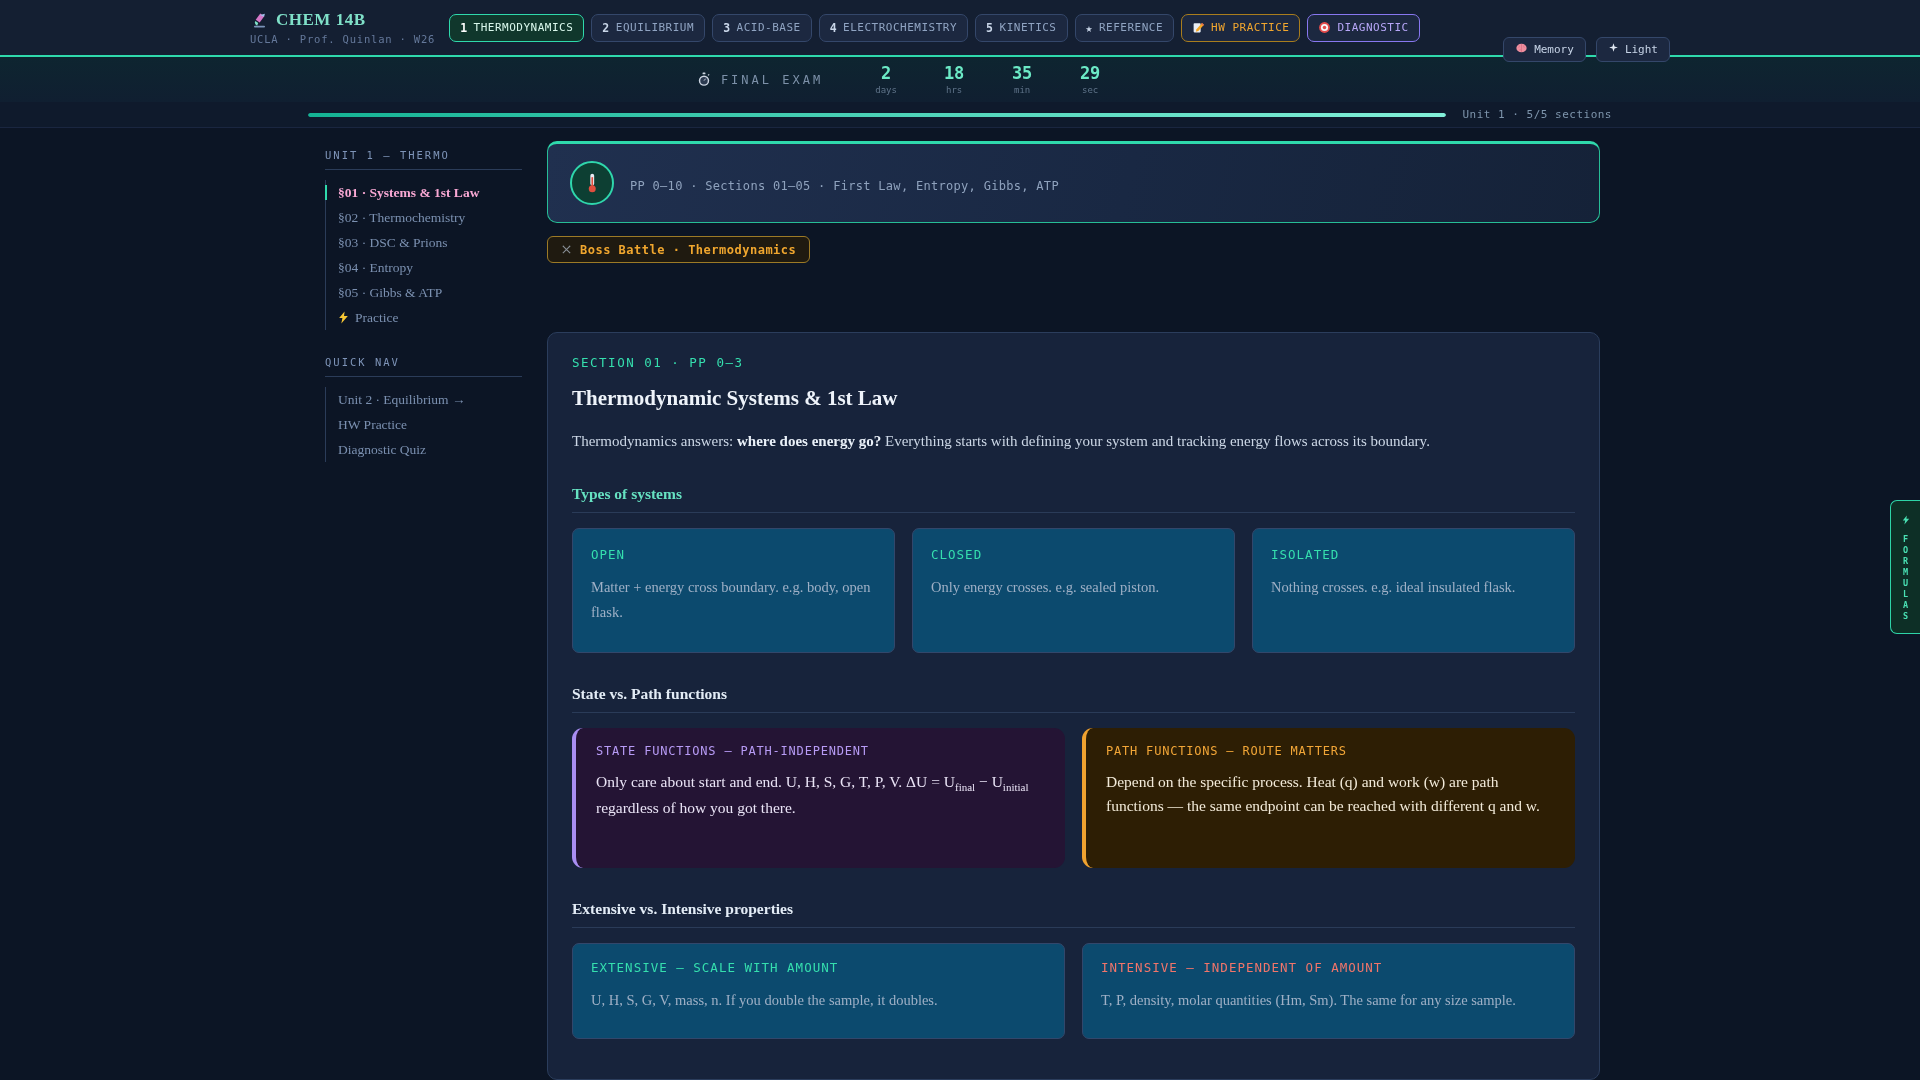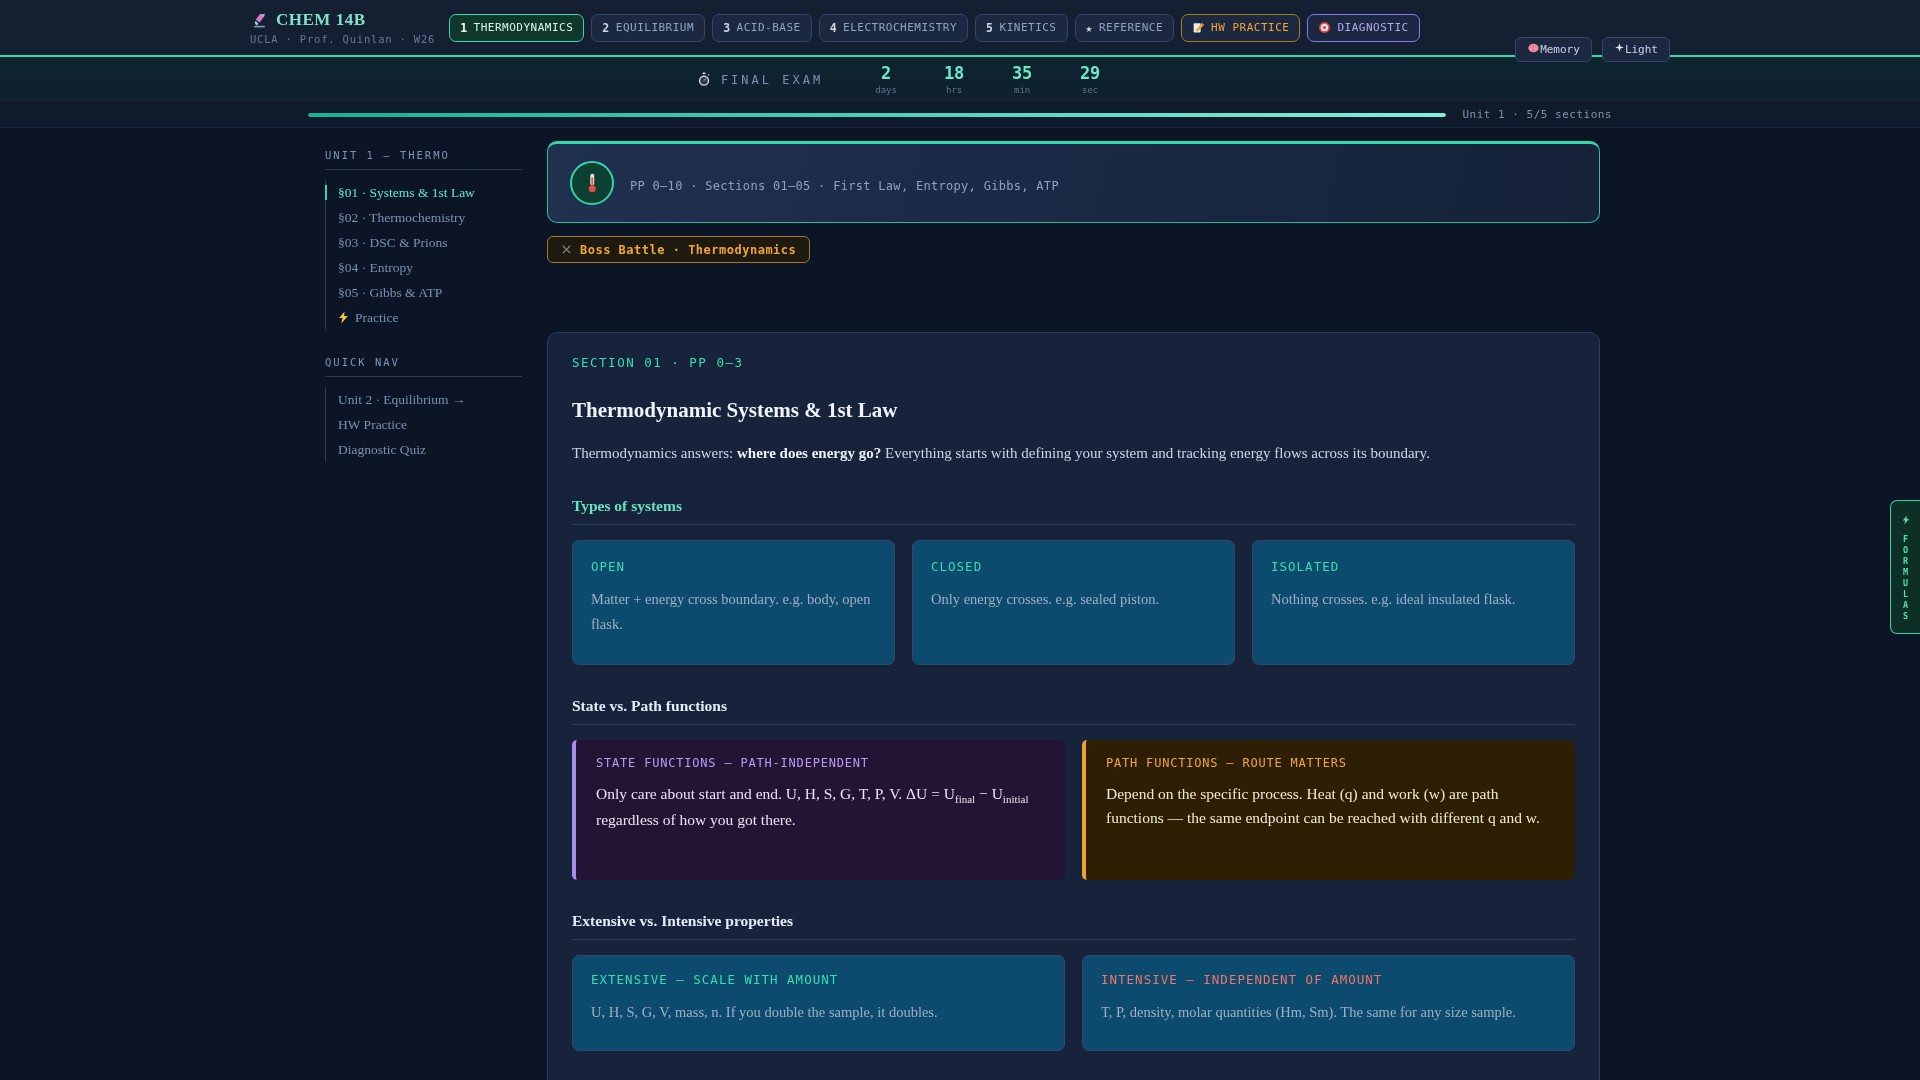--- a/index.html
+++ b/index.html
@@ -28,21 +28,21 @@
   }
   .tab-num { font-weight:bold; color:#c9d6e8; font-size:11.5px; }
   .tab.active { background:#10372c; border:1.5px solid #2fd9ac; color:#d9f8ec; }
   .tab.active .tab-num { color:#ffffff; }
   .tab.hw { border-color:#a97d1d; color:#f3a72e; }
   .tab.diag { border-color:#8877f0; color:#b7a7f8; }
   .tab .tab-ico { display:flex; }
 
   .top-actions { margin-left:auto; display:flex; gap:10px; }
   .chip {
-    display:flex; align-items:center; height:25px; padding:0 11px;
+    display:flex; align-items:center; gap:6px; height:25px; padding:0 11px;
     background:#1c2840; border:1px solid #34476a; border-radius:6px;
     font-family:inherit; font-size:11px; color:#c6d3e6; cursor:pointer;margin-top:43px;
   }
 
   
   .countdown { height:47px; border-top:2px solid #2fd9ac; background:linear-gradient(180deg,#0e2530,#101f31); }
   .countdown-inner {
     width:1420px; margin:0 auto; height:100%; display:flex; align-items:center; justify-content:center;
     transform:translateX(-55px); gap:22px;
   }
@@ -62,21 +62,21 @@
   
   .main-wrap { width:1420px; margin:0 auto; display:flex; padding:13px 70px 0 75px; }
   .sidebar { width:197px; flex-shrink:0; margin-right:25px; padding-top:8px; }
   .side-title { font-size:10.5px; letter-spacing:2px; color:#7e94b8; padding-bottom:8px; border-bottom:1px solid #2b3c59; }
   .side-title.quick { margin-top:26px; }
   .side-list { list-style:none; margin-top:10px; border-left:1px solid #2b3c59; padding-left:12px; }
   .side-list li {
     font-family:"Liberation Serif","DejaVu Serif",serif; font-size:13.5px; color:#7b90b0;
     padding:4.5px 0; cursor:pointer; position:relative; display:flex; align-items:center; gap:6px;
   }
-  .side-list li.active { color:#5eead4; }
+  .side-list li.active { color:#f9a8d4;font-weight:bold; }
   .side-list li.active::before { content:""; position:absolute; left:-13px; top:5px; bottom:5px; width:2px; background:#2fd9ac; }
   .side-list .zap { display:flex; }
 
   .content { flex:1; min-width:0; }
 
   
   .unit-card {
     display:flex; align-items:center; gap:16px; height:82px; padding:0 22px;
     background:linear-gradient(105deg,#20304f 0%,#192843 55%,#152238 100%);
     border:1px solid #27bd96; border-top:3px solid #2fd9ac; border-radius:10px;
@@ -96,38 +96,38 @@
     font-family:inherit; font-size:12px; font-weight:bold; color:#f0a62e; letter-spacing:.5px; cursor:pointer;
   }
   .boss-ico { display:flex; opacity:.85; }
 
   
   .section-card {
     margin-top:69px; background:#17233b; border:1px solid #2b3d5c; border-radius:10px;
     padding:22px 24px 40px;
   }
   .kicker { font-size:12.5px; letter-spacing:1.5px; color:#35dfae; }
-  .sec-title { font-family:"Liberation Serif","DejaVu Serif",serif; font-size:21px; font-weight:bold; color:#eef3fa; margin-top:28px; }
+  .sec-title { font-family:"Liberation Serif","DejaVu Serif",serif; font-size:21px; font-weight:bold; color:#eef3fa; margin-top:16px; }
   .intro { font-family:"Liberation Serif","DejaVu Serif",serif; font-size:15px; color:#ccd7e6; margin-top:19px; line-height:1.5; }
   .intro strong { color:#eaf1f9; }
   h3.sub {
     font-family:"Liberation Serif","DejaVu Serif",serif; font-size:15.5px; font-weight:bold; color:#e3ecf6;
     margin-top:32px; padding-bottom:9px; border-bottom:1px solid #2a3b58;
   }
   h3.sub.teal { color:#66e2c2; }
 
   .grid3 { display:grid; grid-template-columns:repeat(3,1fr); gap:17px; margin-top:15px; }
   .grid2 { display:grid; grid-template-columns:repeat(2,1fr); gap:17px; margin-top:15px; }
   .mini-card { background:#0c4a6e; border:1px solid #32476b; border-radius:7px; padding:18px; min-height:125px; }
   .mini-card.tall { min-height:96px; padding:16px 18px; }
   .mini-label { font-size:12.5px; letter-spacing:1px; color:#35dfae; }
   .mini-label.red { color:#f2756a; }
   .mini-card p { font-family:"Liberation Serif","DejaVu Serif",serif; font-size:14.5px; color:#9fb0c6; margin-top:13px; line-height:1.75; }
 
-  .callout { border-radius:5px; padding:16px 20px; min-height:140px; }
+  .callout { border-radius:11px; padding:16px 20px; min-height:140px; }
   .callout.purple { background:#241434; border-left:4px solid #a98ef2; }
   .callout.amber  { background:#2d1e04; border-left:4px solid #f0a230; }
   .c-label { font-size:12px; letter-spacing:.8px; }
   .callout.purple .c-label { color:#b79bf5; }
   .callout.amber  .c-label { color:#f2a637; }
   .c-body { font-family:"Liberation Serif","DejaVu Serif",serif; font-size:15.5px; margin-top:12px; line-height:1.6; }
   .callout.purple .c-body { color:#eae4f6; }
   .callout.amber  .c-body { color:#f2ead9; }
   .c-body sub { font-size:11px; }
 

